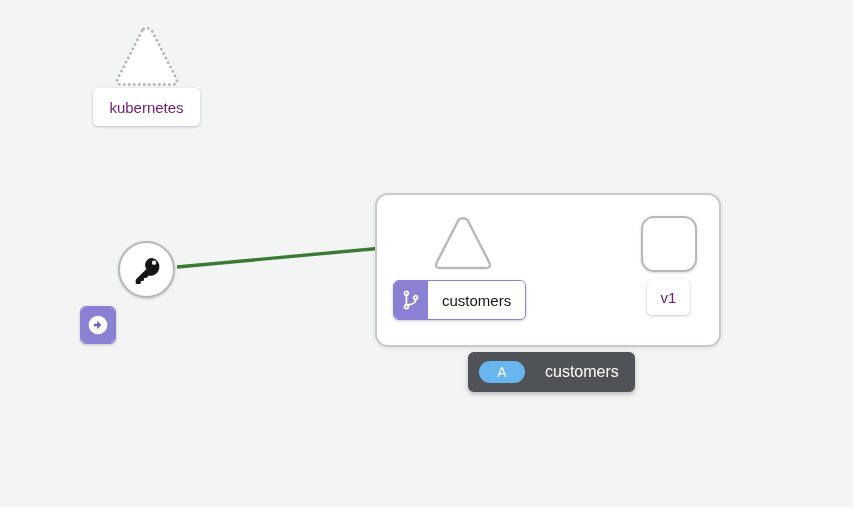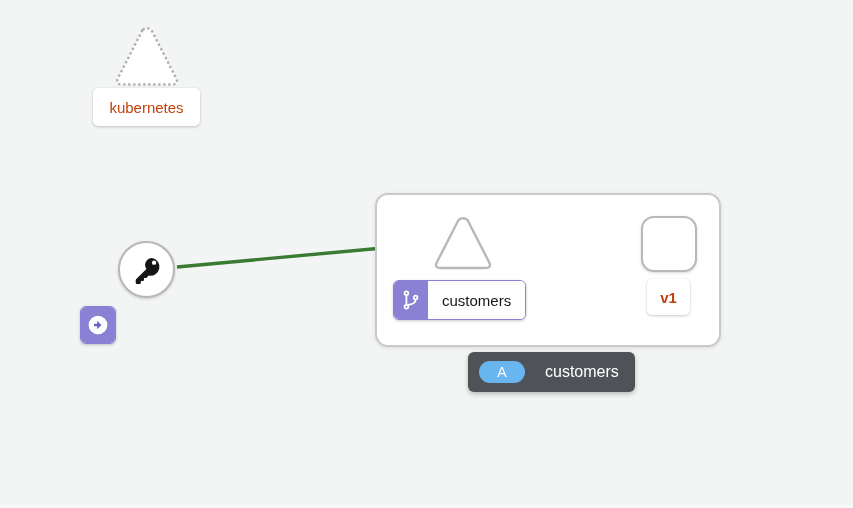--- a/index.html
+++ b/index.html
@@ -38,21 +38,21 @@
     height: 508px;
     pointer-events: none;
   }
 
   
   .chip {
     position: absolute;
     background: #ffffff;
     border-radius: 5px;
     box-shadow: 0 1px 3px rgba(0,0,0,0.20), 0 0 1px rgba(0,0,0,0.10);
-    color: #c2410c;
+    color: #701a75;
     font-size: 15px;
     line-height: 1;
     display: flex;
     align-items: center;
     justify-content: center;
     white-space: nowrap;
   }
 
   
   #kubernetes-node {
@@ -163,21 +163,20 @@
     border: 2px solid #b8b8b8;
     border-radius: 13px;
     box-sizing: border-box;
     box-shadow: 0 1px 3px rgba(0,0,0,0.16);
   }
   #workload-label {
     left: 647px;
     top: 279px;
     width: 43px;
     height: 36px;
-    font-weight: bold;
   }
 
   
   #graph-tooltip {
     position: absolute;
     left: 468px;
     top: 352px;
     height: 40px;
     background: #4f5357;
     border-radius: 6px;

